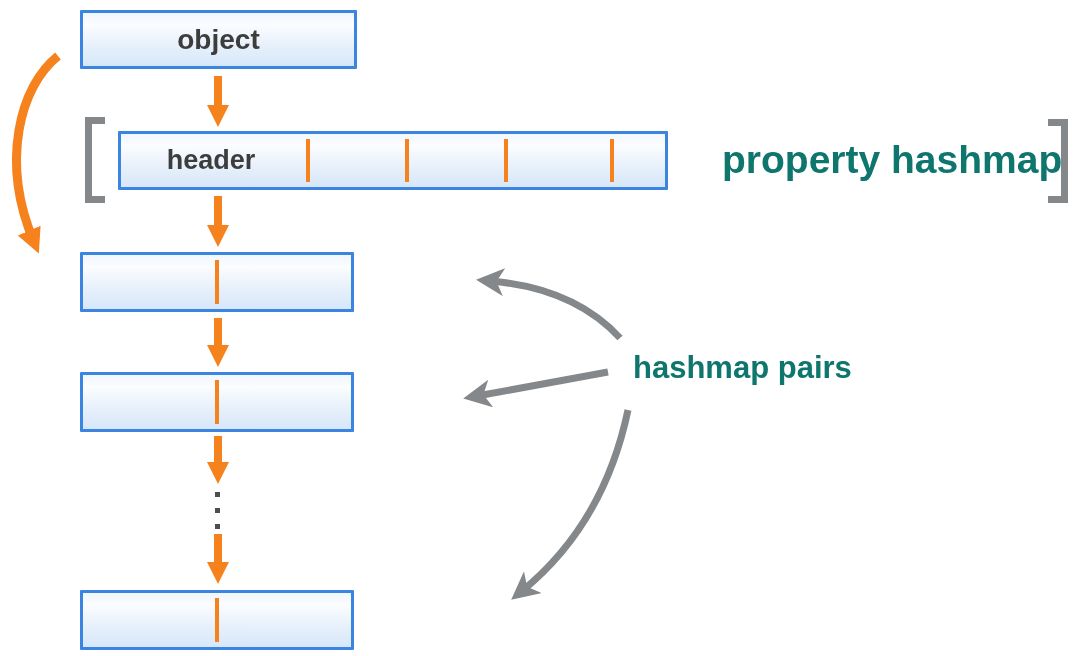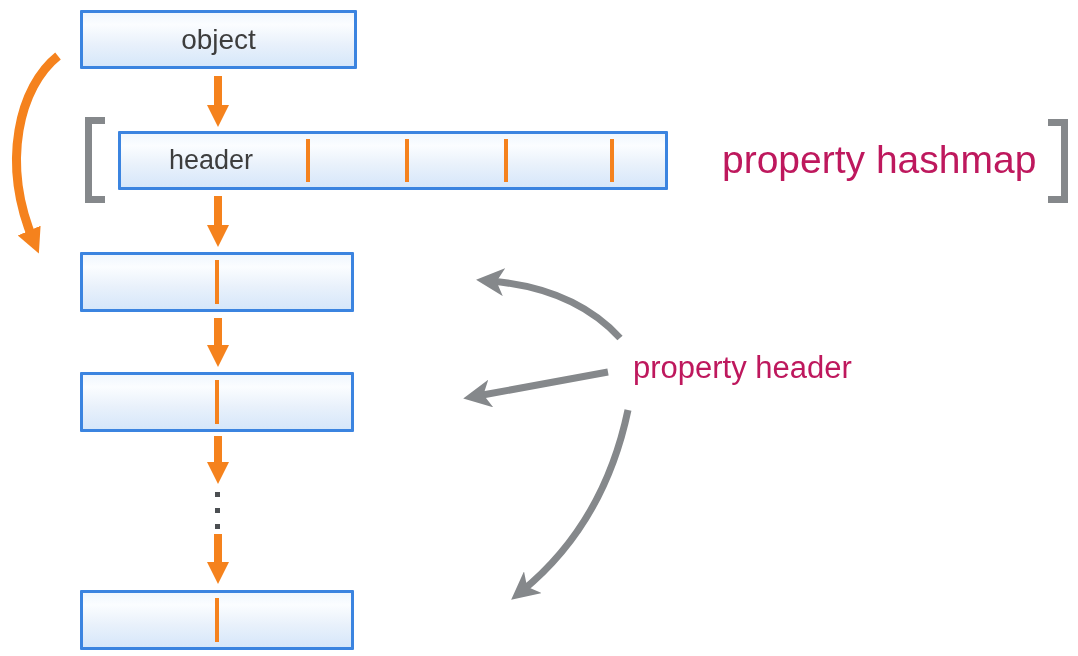--- a/index.html
+++ b/index.html
@@ -1,38 +1,38 @@
 <!DOCTYPE html>
 <html><head>
 <meta charset="utf-8">
 <style>
   html,body{margin:0;padding:0;background:#ffffff;}
   .canvas{
     position:relative;width:1078px;height:656px;background:#ffffff;
-    font-family:"Liberation Sans", sans-serif;overflow:hidden;
+    font-family:"Liberation Sans", sans-serif;overflow:hidden;font-weight:bold;
   }
   
   .box{
     position:absolute;box-sizing:border-box;
     border:3px solid #3b84e0;border-radius:1px;
     background:linear-gradient(180deg,#f0f7fe 0%,#fbfdff 22%,#e9f1fb 58%,#d6e7fa 100%);
   }
   .box-label{
     color:#3d3d3d;display:flex;align-items:center;justify-content:center;
     position:absolute;inset:0;
   }
   .object-box{left:80px;top:10px;width:277px;height:59px;font-size:28px;}
   .header-box{left:118px;top:131px;width:550px;height:59px;font-size:27px;}
   .header-box .box-label{left:0;right:auto;width:180px;}
   .tick{position:absolute;top:5px;bottom:5px;width:4px;background:#f5821d;}
   .pair-box{left:80px;width:274px;height:60px;}
   .pair-divider{position:absolute;left:50%;margin-left:-2px;top:5px;bottom:5px;width:4px;background:#f5821d;}
   .pair-1{top:252px;} .pair-2{top:372px;} .pair-3{top:590px;}
   
-  .annotation{position:absolute;color:#be185d;white-space:nowrap;}
+  .annotation{position:absolute;color:#0f766e;white-space:nowrap;}
   .annotation-hashmap{left:722px;top:138px;font-size:39px;}
   .annotation-pairs{left:633px;top:350px;font-size:31px;}
   
   .bracket{position:absolute;box-sizing:border-box;width:20px;}
   .bracket-left{
     left:85px;top:117px;height:86px;
     border-left:7px solid #85888b;border-top:7px solid #85888b;border-bottom:7px solid #85888b;
   }
   .bracket-right{
     left:1048px;top:119px;height:84px;
@@ -98,15 +98,15 @@
   <div class="box pair-box pair-3">
     <div class="pair-divider"></div>
   </div>
 
   <div>
     <span class="dot dot-1"></span>
     <span class="dot dot-2"></span>
     <span class="dot dot-3"></span>
   </div>
 
-  <div class="annotation annotation-pairs">property header</div>
+  <div class="annotation annotation-pairs">hashmap pairs</div>
 
 </div>
 
 </body></html>

